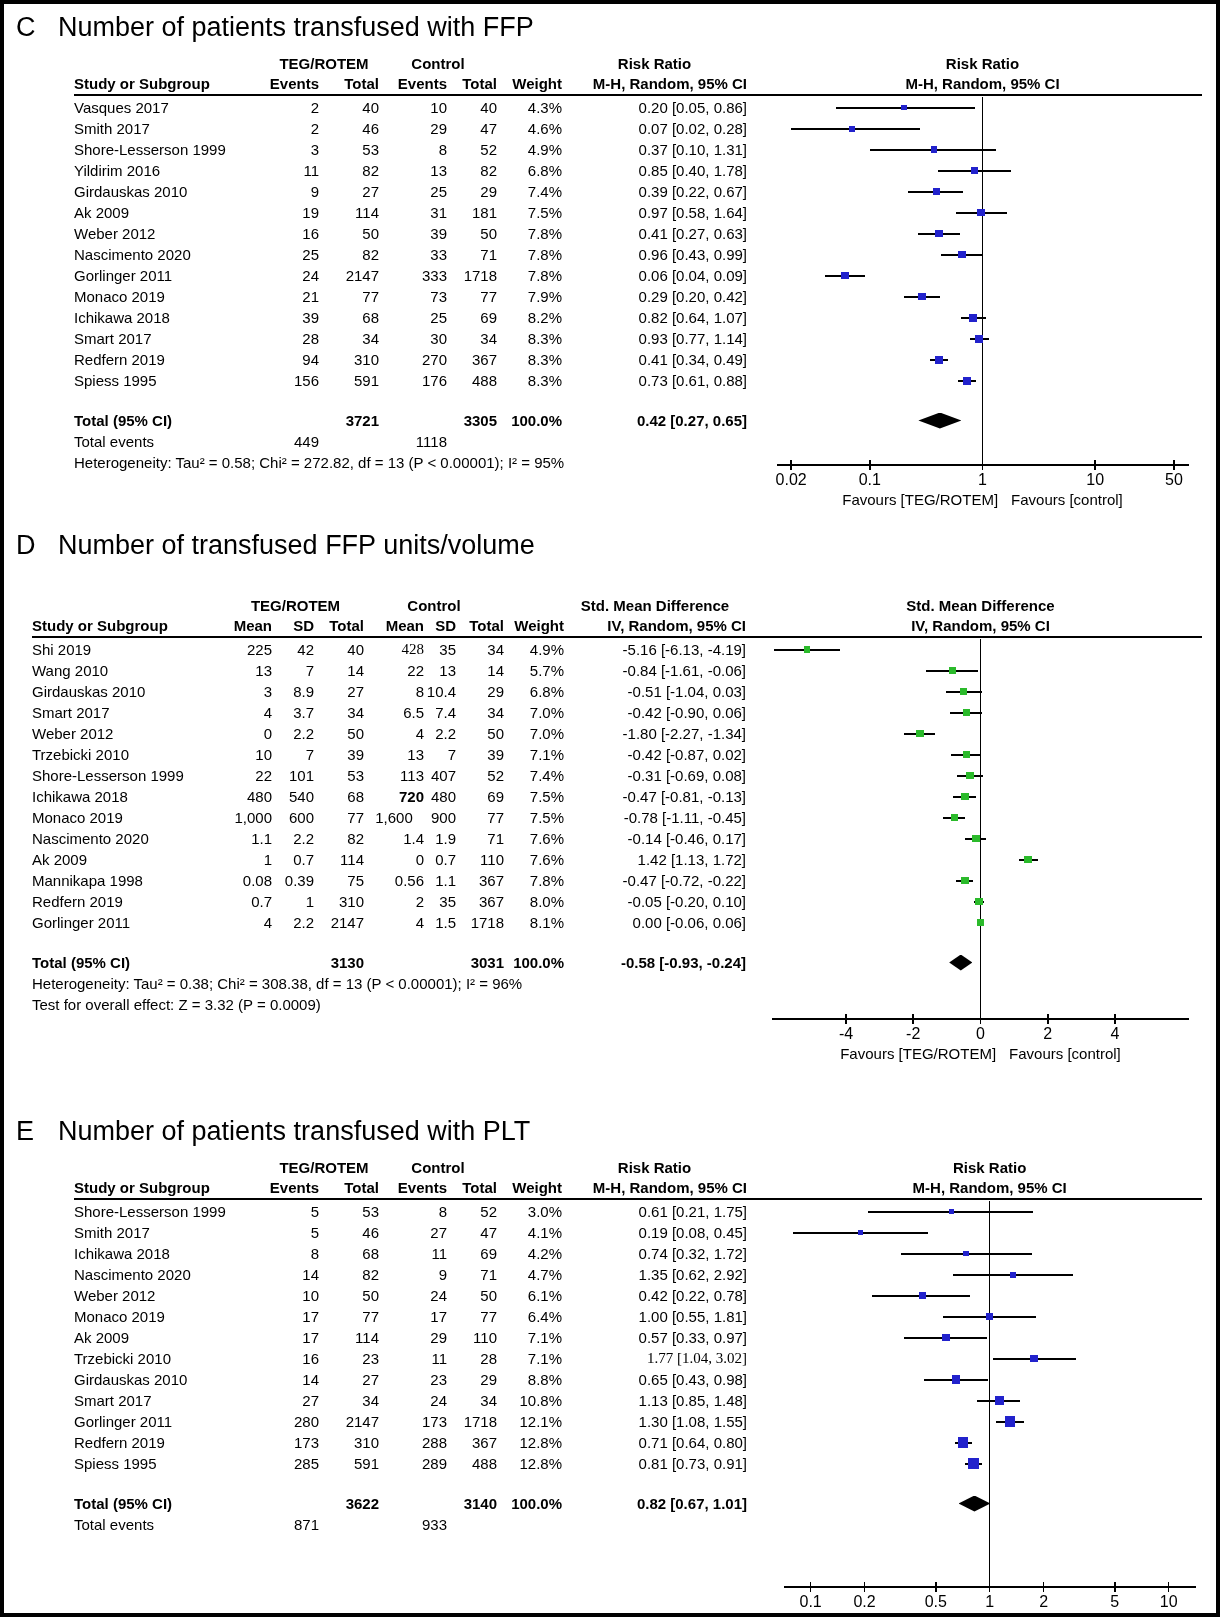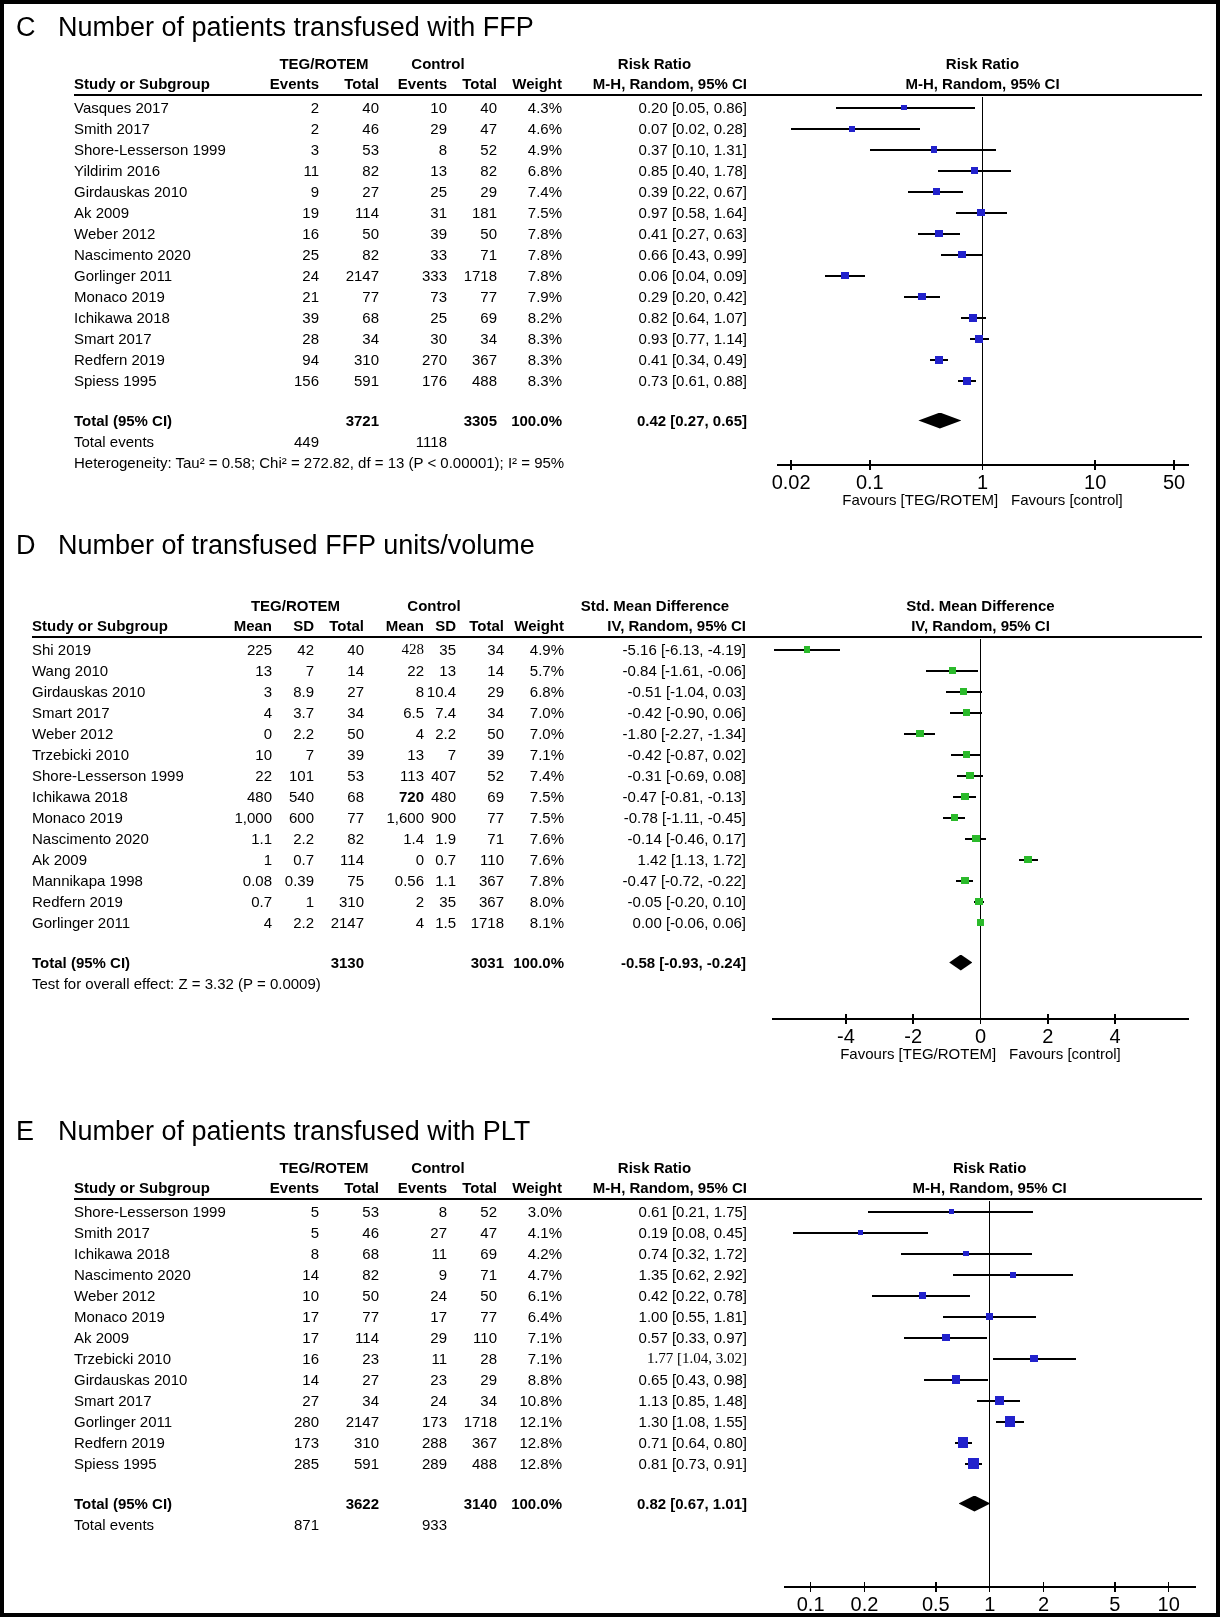--- a/index.html
+++ b/index.html
@@ -24,21 +24,21 @@
   .blankrow{height:19px;}
   .bold{font-weight:bold;}
   .footline{height:21px;font-size:15px;line-height:21px;white-space:nowrap;}
   .plot{position:absolute;top:0;}
   .plot-hdr{position:absolute;text-align:center;font-weight:bold;font-size:15px;line-height:20px;white-space:nowrap;}
   .zline{position:absolute;width:1.6px;background:#000;}
   .ciline{position:absolute;height:2px;background:#000;}
   .mk{position:absolute;}
   .axisline{position:absolute;height:2px;background:#000;}
   .tick{position:absolute;width:1.6px;background:#000;}
-  .ticklab{position:absolute;width:64px;text-align:center;font-size:20px;}
+  .ticklab{position:absolute;width:64px;text-align:center;font-size:16px;}
   .diamond{position:absolute;background:#000;-webkit-clip-path:polygon(0 50%,50% 0,100% 50%,50% 100%);clip-path:polygon(0 50%,50% 0,100% 50%,50% 100%);}
   .favours{position:absolute;display:flex;justify-content:center;gap:13px;font-size:15px;white-space:nowrap;width:520px;}
 </style>
 </head>
 <body>
 
 <div class="figure">
 
   <section class="panel" style="margin-top:2px;">
     <div class="panel-title">
@@ -133,21 +133,21 @@
           <span class="cell" style="width: 185px; flex: 0 0 185px;">0.41 [0.27, 0.63]</span>
         </div>
         <div class="trow">
           <span style="width: 62px; flex: 0 0 62px;"></span>
           <span class="study" style="width: 195px; flex: 0 0 195px;">Nascimento 2020</span>
           <span class="cell" style="width: 50px; flex: 0 0 50px;">25</span>
           <span class="cell" style="width: 60px; flex: 0 0 60px;">82</span>
           <span class="cell" style="width: 68px; flex: 0 0 68px;">33</span>
           <span class="cell" style="width: 50px; flex: 0 0 50px;">71</span>
           <span class="cell" style="width: 65px; flex: 0 0 65px;">7.8%</span>
-          <span class="cell" style="width: 185px; flex: 0 0 185px;">0.66 [0.43, 0.99]</span>
+          <span class="cell" style="width: 185px; flex: 0 0 185px;">0.96 [0.43, 0.99]</span>
         </div>
         <div class="trow">
           <span style="width: 62px; flex: 0 0 62px;"></span>
           <span class="study" style="width: 195px; flex: 0 0 195px;">Gorlinger 2011</span>
           <span class="cell" style="width: 50px; flex: 0 0 50px;">24</span>
           <span class="cell" style="width: 60px; flex: 0 0 60px;">2147</span>
           <span class="cell" style="width: 68px; flex: 0 0 68px;">333</span>
           <span class="cell" style="width: 50px; flex: 0 0 50px;">1718</span>
           <span class="cell" style="width: 65px; flex: 0 0 65px;">7.8%</span>
           <span class="cell" style="width: 185px; flex: 0 0 185px;">0.06 [0.04, 0.09]</span>
@@ -395,21 +395,21 @@
           <span class="cell" style="width: 48px; flex: 0 0 48px;">69</span>
           <span class="cell" style="width: 60px; flex: 0 0 60px;">7.5%</span>
           <span class="cell" style="width: 182px; flex: 0 0 182px;">-0.47 [-0.81, -0.13]</span>
         </div>
         <div class="trow">
           <span style="width: 20px; flex: 0 0 20px;"></span>
           <span class="study" style="width: 195px; flex: 0 0 195px;">Monaco 2019</span>
           <span class="cell" style="width: 45px; flex: 0 0 45px;">1,000</span>
           <span class="cell" style="width: 42px; flex: 0 0 42px;">600</span>
           <span class="cell" style="width: 50px; flex: 0 0 50px;">77</span>
-          <span class="cell" style="width: 60px; flex: 0 0 60px;">1,600</span>
+          <span class="cell" style="width: 60px; flex: 0 0 60px; text-align: center;">1,600</span>
           <span class="cell" style="width: 32px; flex: 0 0 32px;">900</span>
           <span class="cell" style="width: 48px; flex: 0 0 48px;">77</span>
           <span class="cell" style="width: 60px; flex: 0 0 60px;">7.5%</span>
           <span class="cell" style="width: 182px; flex: 0 0 182px;">-0.78 [-1.11, -0.45]</span>
         </div>
         <div class="trow">
           <span style="width: 20px; flex: 0 0 20px;"></span>
           <span class="study" style="width: 195px; flex: 0 0 195px;">Nascimento 2020</span>
           <span class="cell" style="width: 45px; flex: 0 0 45px;">1.1</span>
           <span class="cell" style="width: 42px; flex: 0 0 42px;">2.2</span>
@@ -474,20 +474,21 @@
           <span class="study" style="width: 195px; flex: 0 0 195px;">Total (95% CI)</span>
           <span class="cell" style="width: 45px; flex: 0 0 45px;"></span>
           <span class="cell" style="width: 42px; flex: 0 0 42px;"></span>
           <span class="cell" style="width: 50px; flex: 0 0 50px;">3130</span>
           <span class="cell" style="width: 60px; flex: 0 0 60px;"></span>
           <span class="cell" style="width: 32px; flex: 0 0 32px;"></span>
           <span class="cell" style="width: 48px; flex: 0 0 48px;">3031</span>
           <span class="cell" style="width: 60px; flex: 0 0 60px;">100.0%</span>
           <span class="cell" style="width: 182px; flex: 0 0 182px;">-0.58 [-0.93, -0.24]</span>
         </div>
+        <div class="footline" style="padding-left: 20px;">Heterogeneity: Tau² = 0.38; Chi² = 308.38, df = 13 (P &lt; 0.00001); I² = 96%</div>
         <div class="footline" style="padding-left: 20px;">Test for overall effect: Z = 3.32 (P = 0.0009)</div>
         <div class="plot" style="left: 760px; width: 417px; height: 480px;">
           <div class="plot-hdr" style="left: 48.5px; width: 320px; top: 0px;">Std. Mean Difference</div>
           <div class="plot-hdr" style="left: 48.5px; width: 320px; top: 20px;">IV, Random, 95% CI</div>
           <div class="zline" style="left: 207.7px; top: 43px; height: 379px;"></div>
           <div class="ciline" style="left: 2.4px; width: 65.2px; top: 52.5px;"></div>
           <div class="mk" style="left: 31.9px; top: 50.4px; width: 6.195px; height: 6.195px; background: rgb(43, 186, 43);"></div>
           <div class="ciline" style="left: 154.4px; width: 52.1px; top: 73.5px;"></div>
           <div class="mk" style="left: 176.9px; top: 71.2px; width: 6.635px; height: 6.635px; background: rgb(43, 186, 43);"></div>
           <div class="ciline" style="left: 173.5px; width: 36px; top: 94.5px;"></div>

